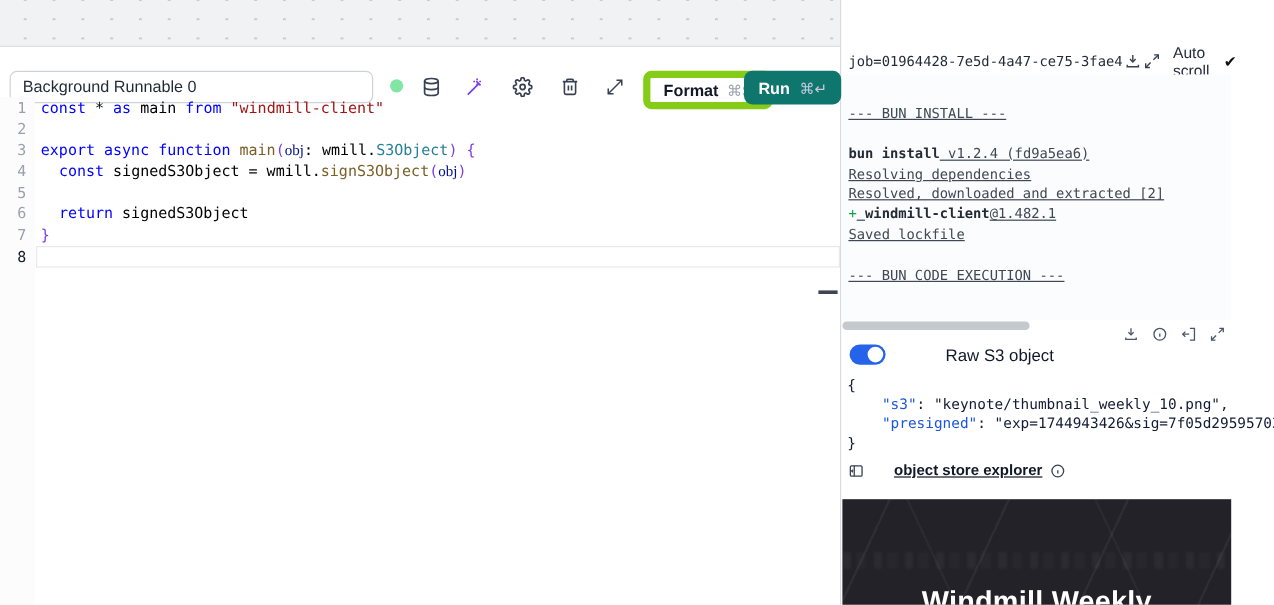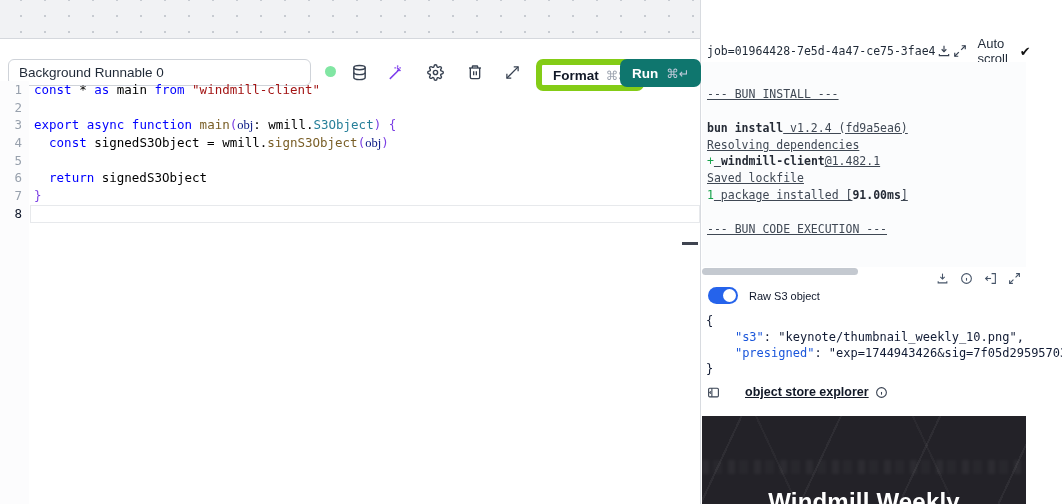--- a/index.html
+++ b/index.html
@@ -76,21 +76,21 @@
   .hscroll-thumb { position:absolute; left:0; top:0; width:156px; height:7px; background:#c4c9d0;
     border-radius:4px; cursor:pointer; }
 
   .result { position:absolute; left:0; top:278px; width:100%; height:134px; background:#fff; }
   .result-icons { position:absolute; right:4px; top:-7px; display:flex; gap:9px; }
   .result-icons .icon-btn2 { width:15px; height:15px; color:#475569; display:flex; align-items:center;
     justify-content:center; cursor:pointer; background:none; border:none; }
   .toggle-row { position:absolute; left:6px; top:9px; display:flex; align-items:center; gap:11px; }
   .toggle { position:relative; width:30px; height:17px; border-radius:9px; background:#2563eb; cursor:pointer; }
   .toggle .knob { position:absolute; right:2px; top:2px; width:13px; height:13px; border-radius:50%; background:#fff; }
-  .toggle-label { font-size:11px; color:#0f172a; }
+  .toggle-label { font-size:14px; color:#0f172a;margin-left:39px; }
   .json-block { position:absolute; left:4px; top:35px; width:356px; overflow:hidden;
     font-family:"DejaVu Sans Mono", monospace; font-size:12px; color:#111b34; }
   .json-block .log-line { height:16px; line-height:16px; }
   .tk-jk { color:#1a56db; } .tk-jp { color:#111b34; } .tk-jv { color:#111b34; }
   .explorer-row { position:absolute; left:4px; top:107px; display:flex; align-items:center; gap:6px; }
   .explorer-link { font-size:12.5px; font-weight:700; color:#111827; text-decoration:underline; cursor:pointer;margin-left:19px; }
   .explorer-row .icon-btn2 { width:14px; height:14px; color:#374151; display:flex; align-items:center;
     justify-content:center; background:none; border:none; cursor:pointer; }
 
   .preview { position:absolute; left:0; top:416px; width:100%; height:92px; background:#232228;
@@ -208,23 +208,23 @@
       <span class="checkmark">✔</span>
     </div>
 
     <div class="log-area">
       <div id="log-lines">
           <div class="log-line">&nbsp;</div>
           <div class="log-line"><span class="tk-ln">--- BUN INSTALL ---</span></div>
           <div class="log-line">&nbsp;</div>
           <div class="log-line"><span class="tk-lb">bun install</span><span class="tk-ln"> v1.2.4 (fd9a5ea6)</span></div>
           <div class="log-line"><span class="tk-ln">Resolving dependencies</span></div>
+          <div class="log-line"><span class="tk-ln">Resolved, downloaded and extracted [2]</span></div>
           <div class="log-line"><span class="tk-lg">+</span><span class="tk-ln"> </span><span class="tk-lb">windmill-client</span><span class="tk-ln">@1.482.1</span></div>
           <div class="log-line"><span class="tk-ln">Saved lockfile</span></div>
-          <div class="log-line"><span class="tk-lg">1</span><span class="tk-ln"> package installed [</span><span class="tk-lb">91.00ms</span><span class="tk-ln">]</span></div>
           <div class="log-line">&nbsp;</div>
           <div class="log-line"><span class="tk-ln">--- BUN CODE EXECUTION ---</span></div>
         </div>
     </div>
     <div class="hscroll">
       <div class="hscroll-thumb"></div>
     </div>
 
     <div class="result">
       <div class="result-icons">

